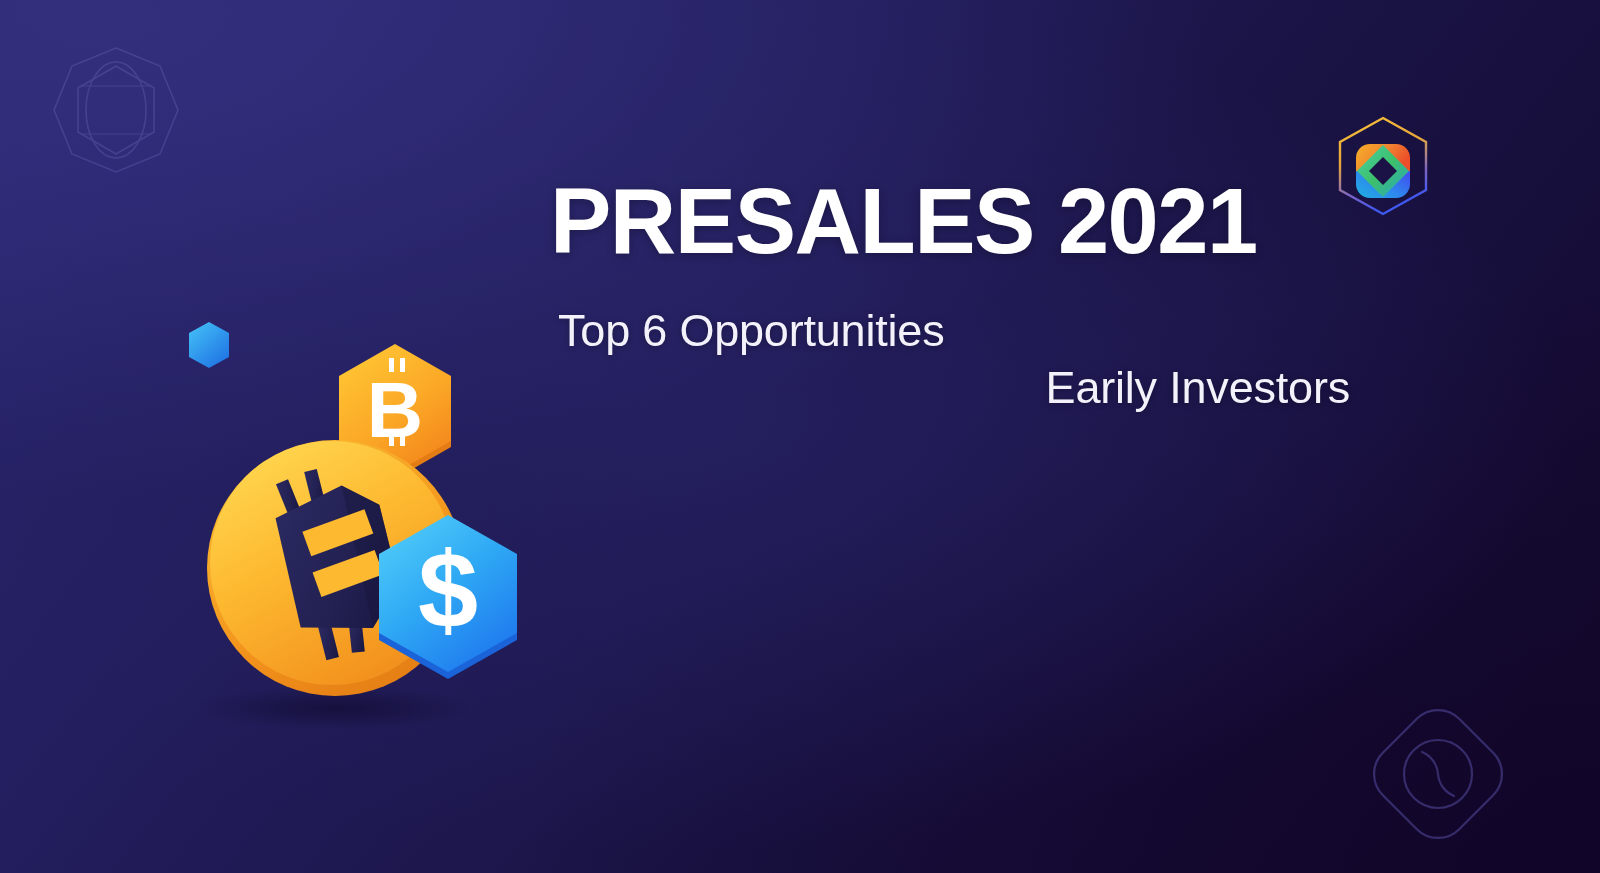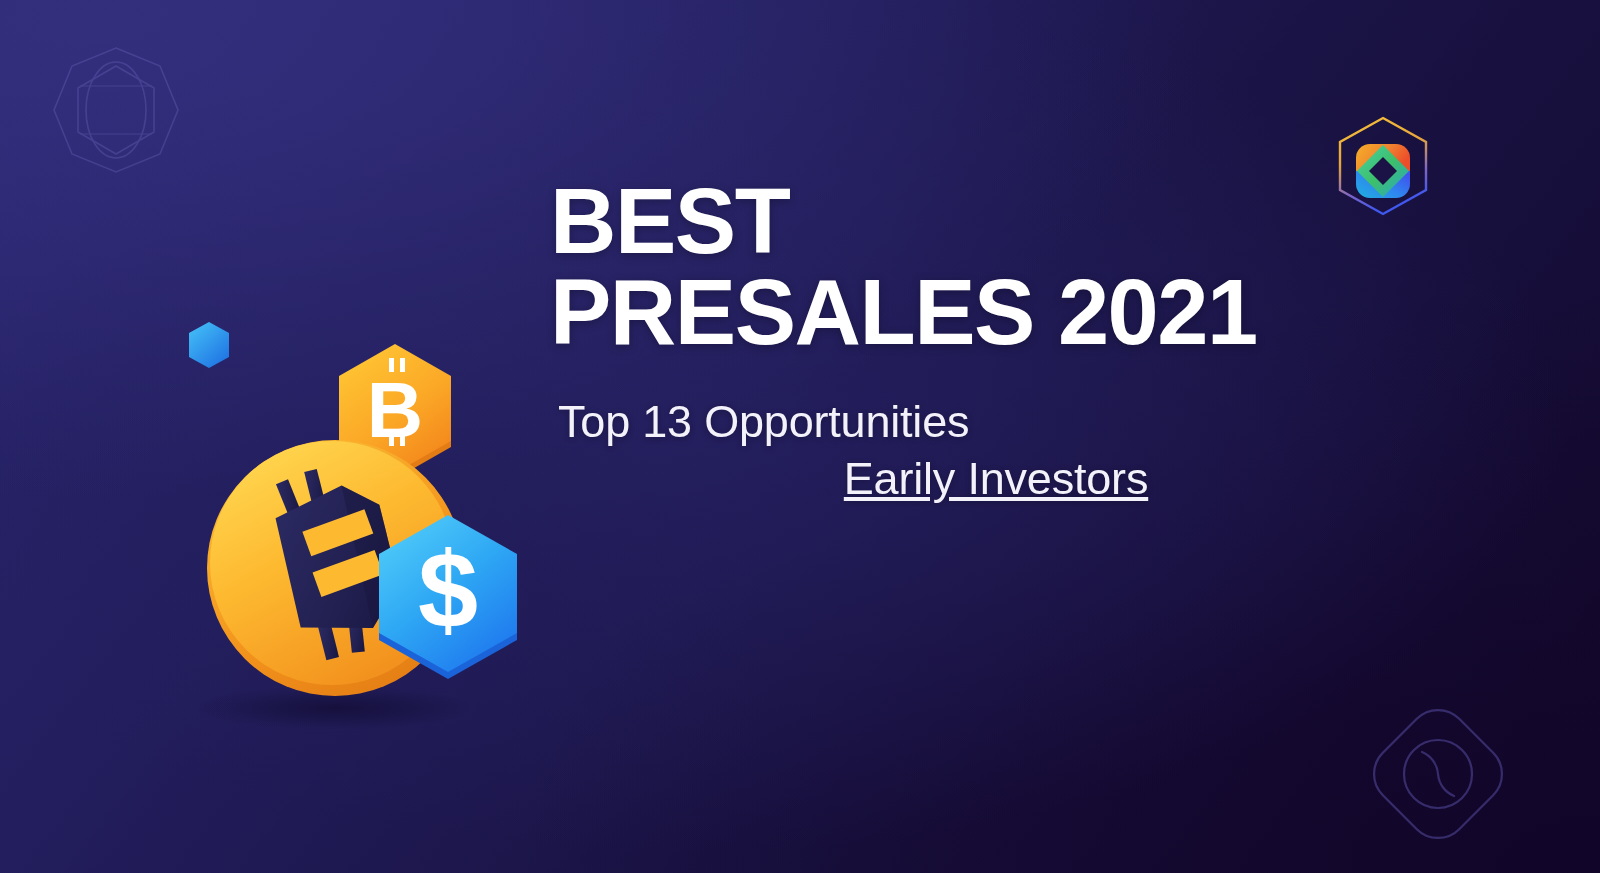--- a/index.html
+++ b/index.html
@@ -63,21 +63,21 @@
     margin: 0;
     padding-top: 36px;
     color: #f3f2fb;
     font-weight: 400;
     font-size: 45px;
     line-height: 1.26;
     letter-spacing: -0.2px;
     text-shadow: 0 1px 6px rgba(0,0,0,.3);
   }
   .sub-l1 { display: block; text-align: left; padding-left: 8px; }
-  .sub-l2 { display: block; text-align: center; padding-left: 92px; text-decoration: underline; }
+  .sub-l2 { display: block; text-align: right; padding-left: 92px; }
 
   
   .illus {
     position: absolute;
     left: 160px;
     top: 300px;
     width: 400px;
     height: 430px;
   }
   .illus svg { display: block; }
@@ -219,22 +219,21 @@
       <g>
         <polygon points="288,215 357,254 357,333 288,372 219,333 219,254" fill="#1a63d8" transform="translate(0,7)"></polygon>
         <polygon points="288,215 357,254 357,333 288,372 219,333 219,254" fill="url(#gHexBlue)"></polygon>
         <text x="288" y="327" text-anchor="middle" font-family="'Liberation Sans','DejaVu Sans',sans-serif" font-size="108" font-weight="700" fill="#ffffff">$</text>
       </g>
     </svg>
   </div>
 
   <div class="copy">
     <h1 class="headline">
-      <span class="line1">BEST</span>
       <span class="line2">PRESALES 2021</span>
     </h1>
     <p class="subcopy">
-      <span class="sub-l1">Top 13 Opportunities</span>
+      <span class="sub-l1">Top 6 Opportunities</span>
       <span class="sub-l2">Earily Investors</span>
     </p>
   </div>
 
 </div>
 
 </body></html>

